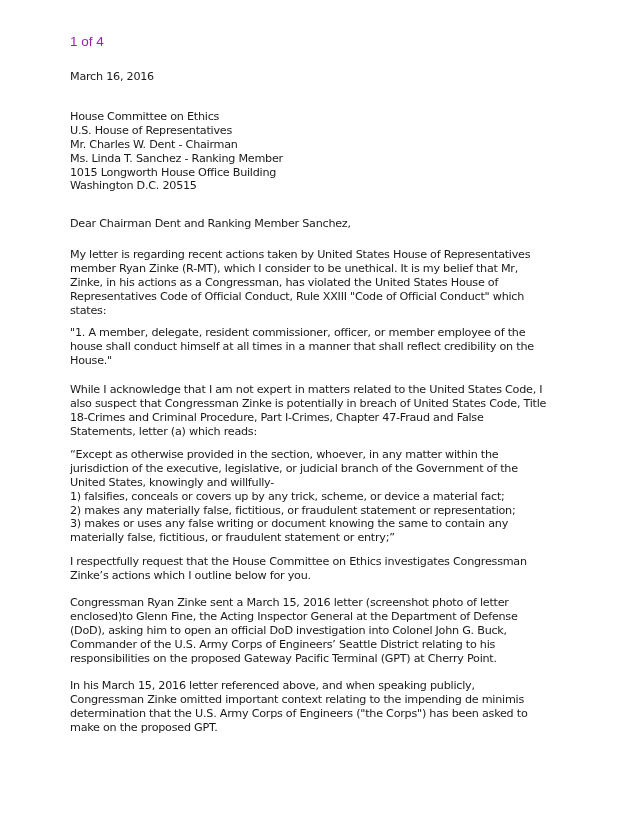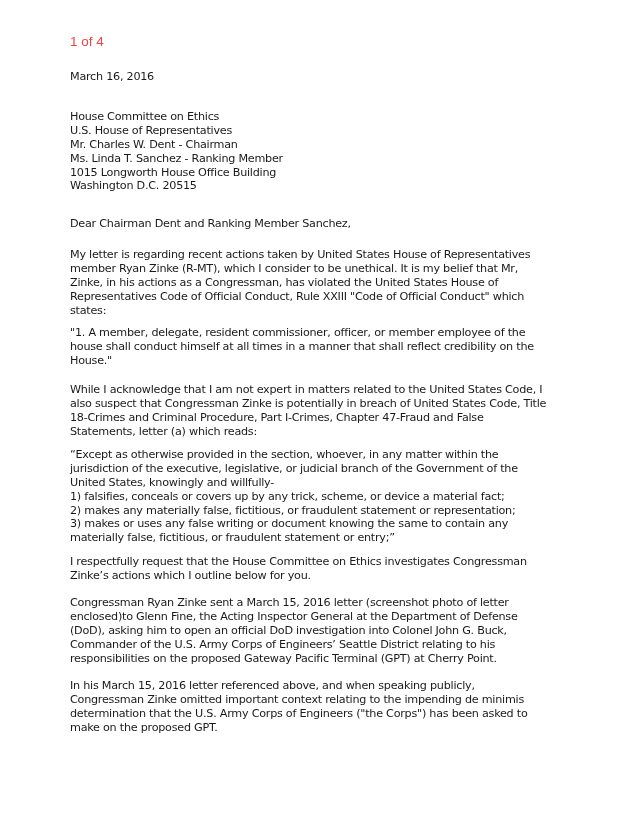--- a/index.html
+++ b/index.html
@@ -4,21 +4,21 @@
 <style>
   html, body { margin: 0; padding: 0; background: #ffffff; }
   body {
     width: 626px; height: 813px; overflow: hidden; position: relative;
     font-family: "DejaVu Sans", sans-serif;
     color: #1a1a1a;
   }
   .page { position: absolute; left: 0; top: 0; width: 626px; height: 813px; background: #fff; }
   .blk { position: absolute; left: 70px; width: 560px; font-size: 11.2px; line-height: 13.9px; letter-spacing: -0.25px; white-space: nowrap; }
   .blk .ln { display: block; height: 13.9px; }
-  .page-num { position: absolute; left: 70px; top: 34px; font-family: "Liberation Sans", sans-serif; font-size: 13.5px; color: #ef4444; }
+  .page-num { position: absolute; left: 70px; top: 34px; font-family: "Liberation Sans", sans-serif; font-size: 13.5px; color: #a21caf; }
 </style>
 </head>
 <body>
 
 <div class="page">
   <div class="page-num">1 of 4</div>
 
   <div class="blk" style="top:70px;">
     <span class="ln">March 16, 2016</span>
   </div>

